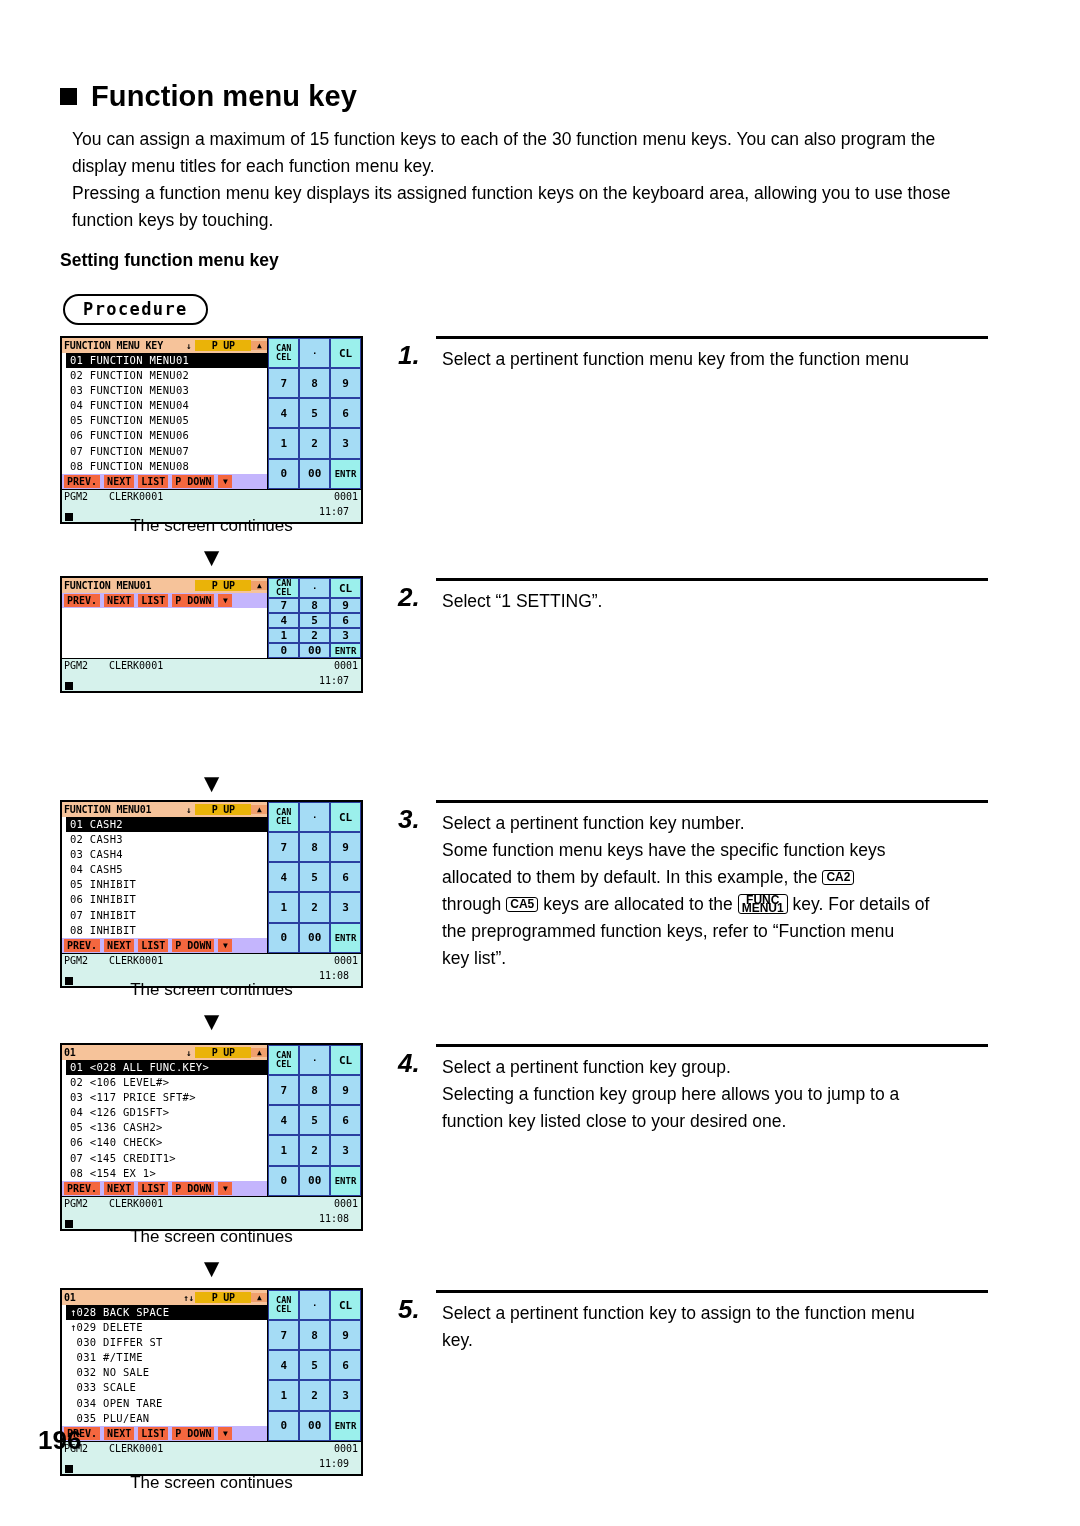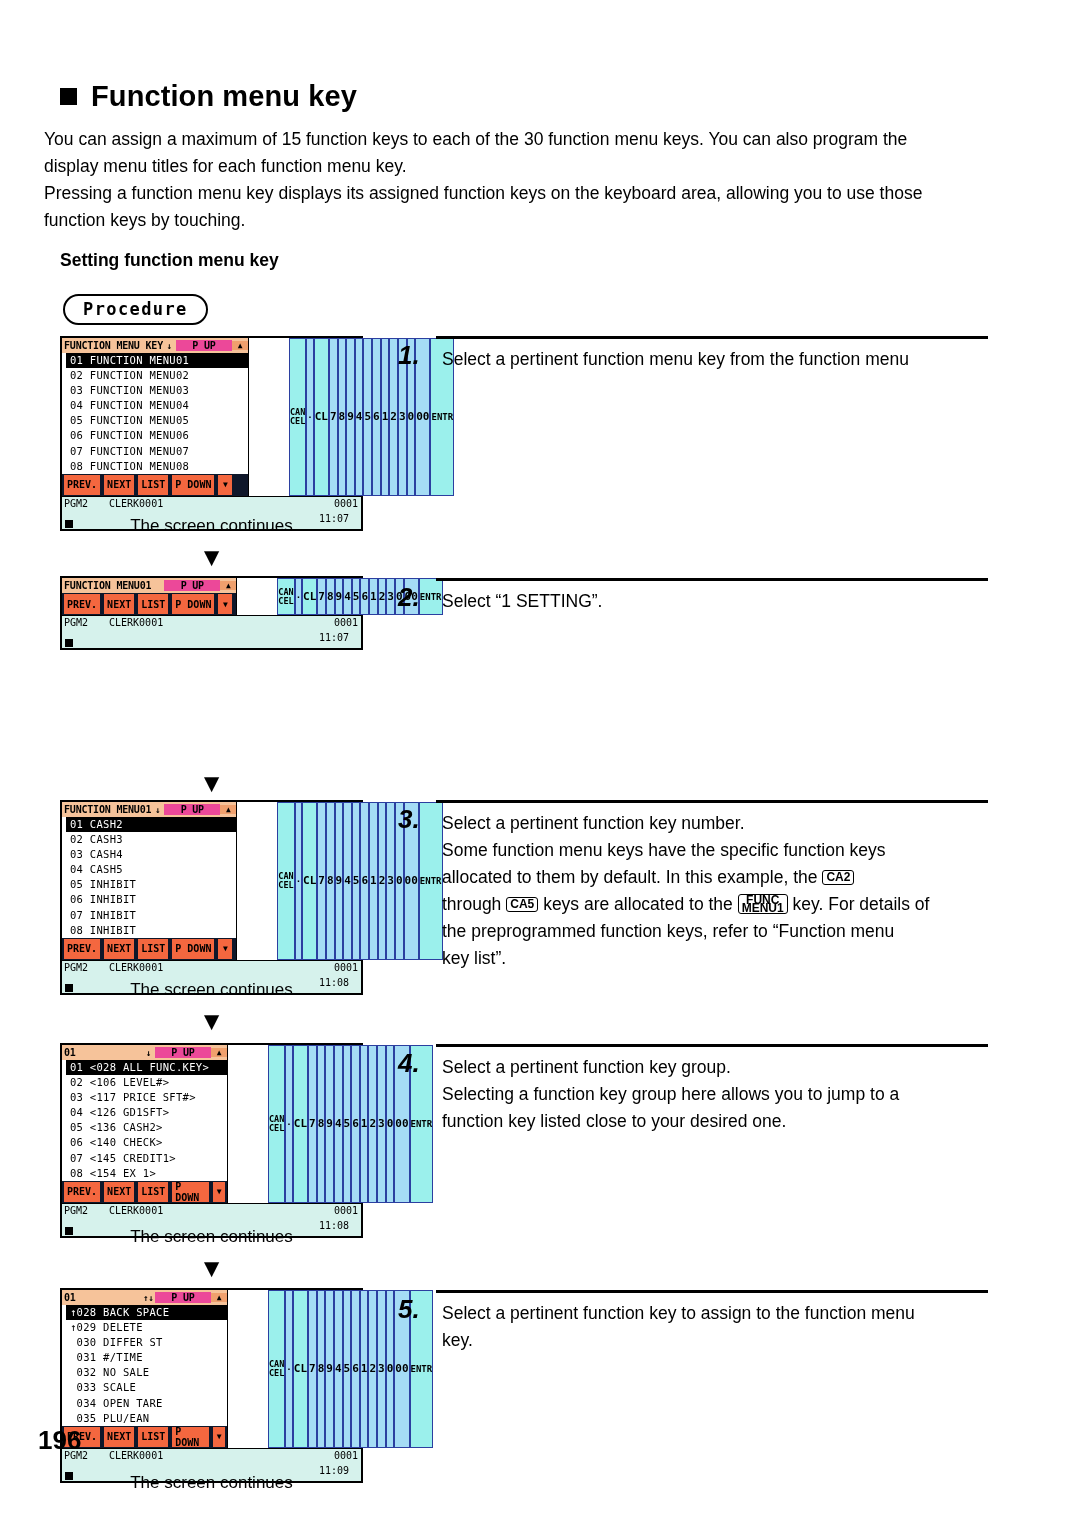--- a/index.html
+++ b/index.html
@@ -8,21 +8,21 @@
     font-family:"Liberation Sans", sans-serif;color:#000;
     position:relative;overflow:hidden;
   }
   .page{position:relative;width:1080px;height:1526px;}
 
   
   .h1-row{position:absolute;left:60px;top:80px;display:flex;align-items:center;gap:14px;}
   .h1-bullet{width:17px;height:17px;background:#000;display:block;}
   .h1-text{font-size:29px;font-weight:bold;letter-spacing:.1px;}
 
-  .para{position:absolute;left:44px;font-size:17.5px;line-height:27px;width:915px;}
+  .para{position:absolute;left:72px;font-size:17.5px;line-height:27px;width:915px;}
   .p1{top:126px;}
   .p2{top:180px;}
 
   .sub-head{position:absolute;left:60px;top:250px;font-size:17.5px;font-weight:bold;text-align:center;}
 
   
   .proc-badge{
     position:absolute;left:63px;top:294px;
     border:2px solid #000;border-radius:16px;
     padding:3px 18px 4px 18px;font-size:17px;font-weight:bold;
@@ -35,43 +35,43 @@
     position:absolute;
     width:303px;
     border:2px solid #000;
     background:#ffffff;
     box-sizing:border-box;
     font-family:"DejaVu Sans Mono", monospace;
     display:flex;flex-direction:column;
   }
   .lcd-body{display:flex;flex-direction:row;}
   .lcd-left{width:206px;display:flex;flex-direction:column;}
-  .lcd-right{width:93px;display:flex;flex-direction:row;border-left:1px solid #000;padding-left:40px;}
+  .lcd-right{width:93px;display:flex;flex-direction:column;border-left:1px solid #000;}
 
   
   .lcd-title{
     display:flex;align-items:center;height:15px;background:#f6c39a;
     font-size:10px;font-weight:bold;letter-spacing:-.2px;
   }
   .lcd-title .t-label{flex:1;padding-left:2px;white-space:nowrap;overflow:hidden;}
   .lcd-title .t-arrow{width:13px;text-align:center;font-size:9px;}
-  .lcd-title .t-pup{background:#ec4899;width:56px;text-align:center;color:#000;}
+  .lcd-title .t-pup{background:#eab308;width:56px;text-align:center;color:#000;}
   .lcd-title .t-up{background:#f0a06d;width:16px;text-align:center;font-size:8px;}
 
   
   .lcd-list{background:#fff;flex:1;padding:0;}
   .li{
     font-size:10.5px;height:15.1px;line-height:15.1px;
     padding-left:8px;white-space:nowrap;letter-spacing:.3px;
   }
   .li.sel{background:#000;color:#fff;margin-left:4px;padding-left:4px;}
 
   
   .lcd-fn{
-    display:flex;height:22px;background:#0f172a;align-items:stretch;
+    display:flex;height:15px;background:#c4b5fd;align-items:stretch;
     font-size:10px;font-weight:bold;
   }
   .lcd-fn span{display:flex;align-items:center;justify-content:center;}
   .fn-k{background:#f4673f;margin:1px 2px;padding:0 3px;}
   .fn-dn{background:#f4673f;margin:1px 2px;width:14px;font-size:8px;}
 
   
   .lcd-status{
     background:#d6f2ec;border-top:1px solid #000;
     font-size:10px;height:32px;position:relative;

